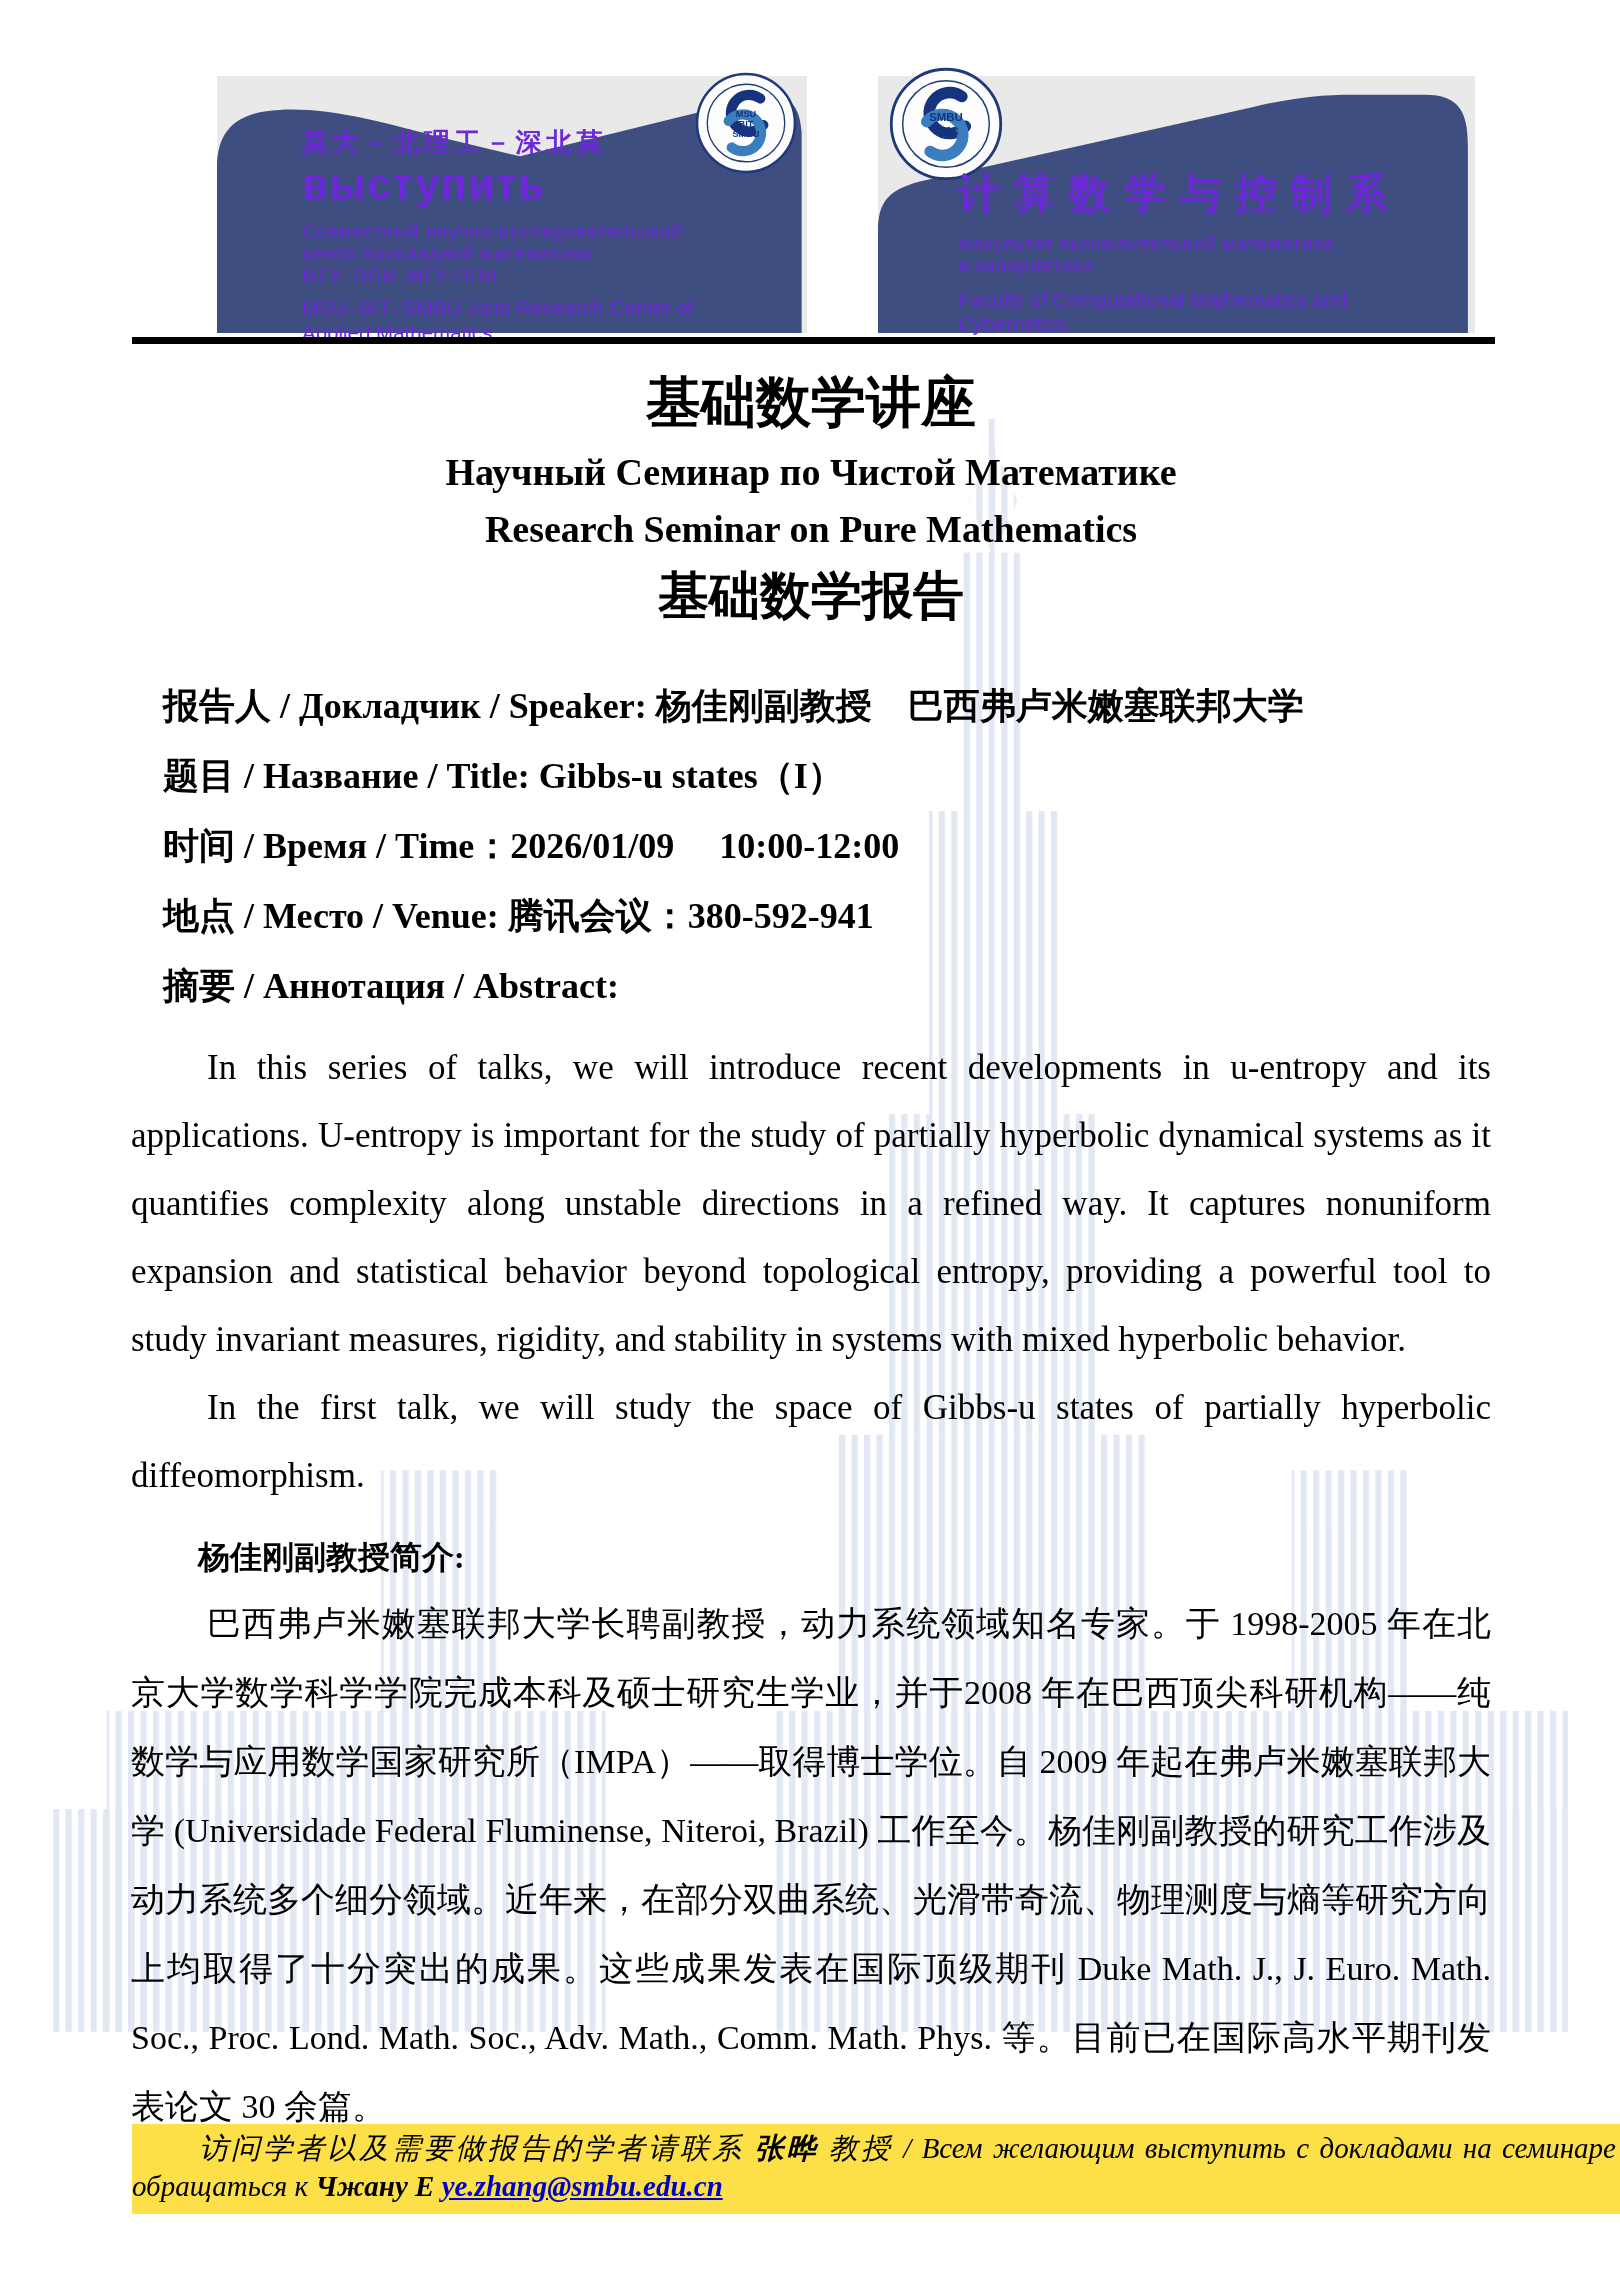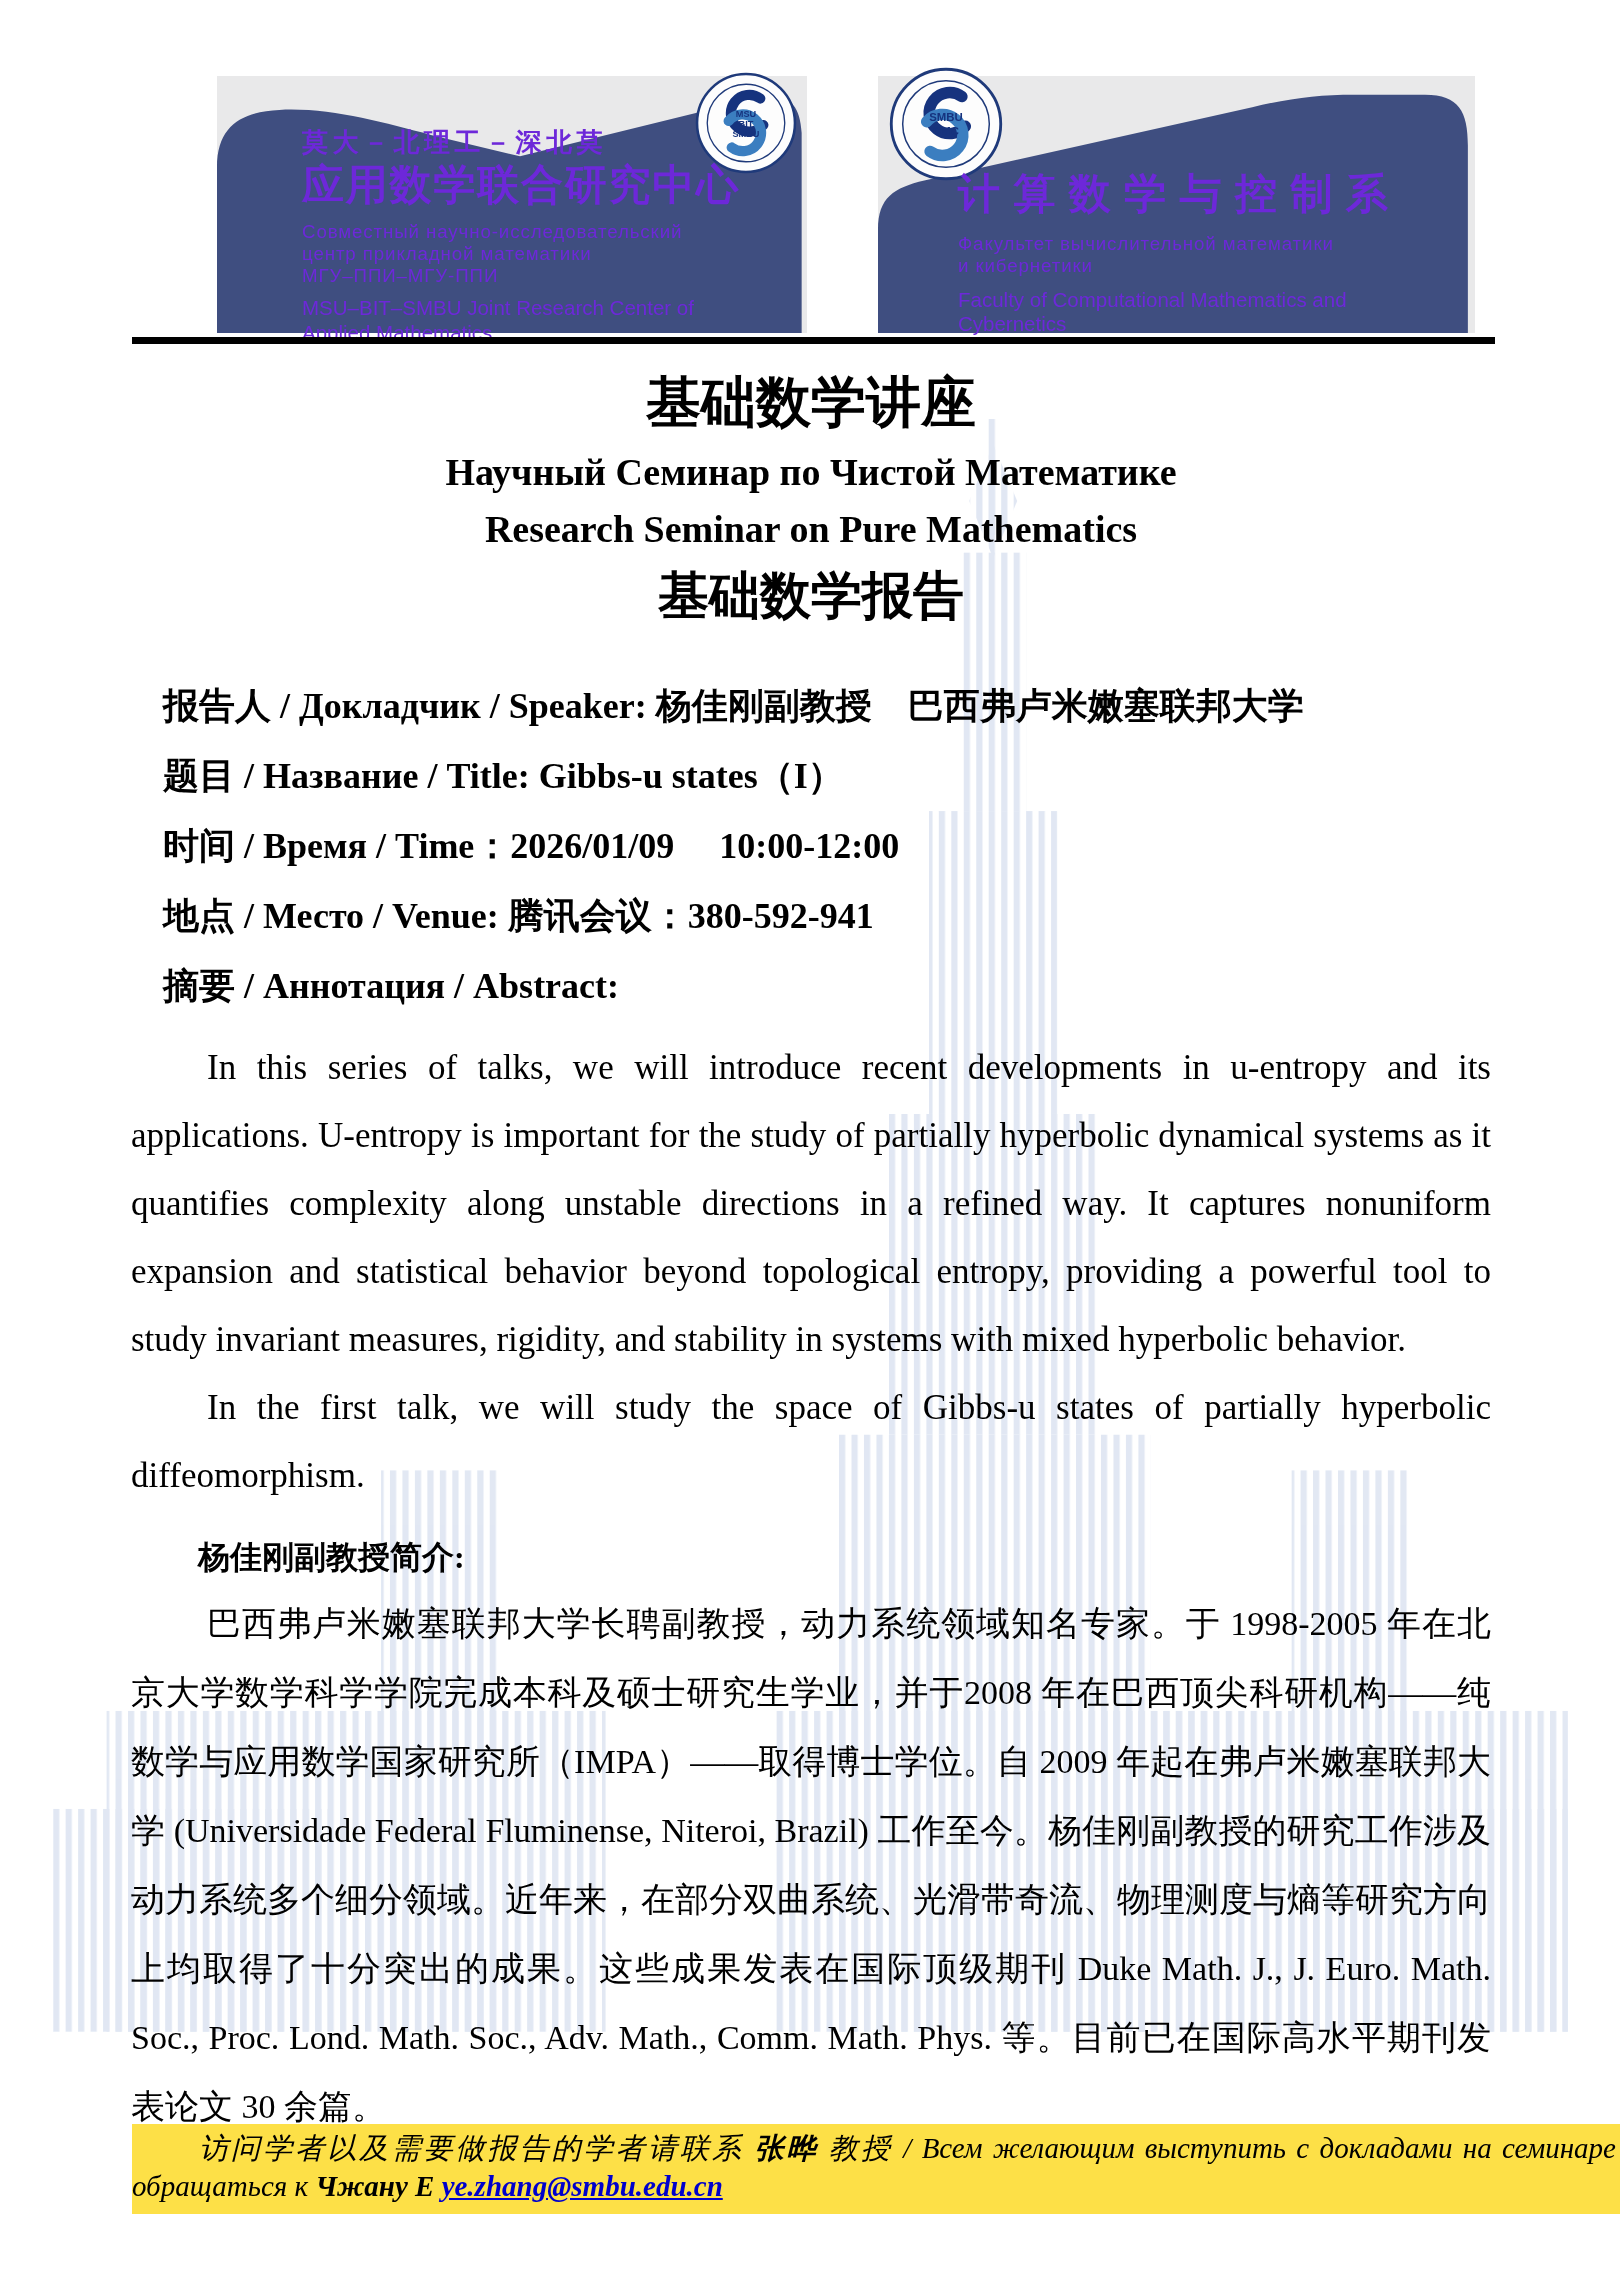--- a/index.html
+++ b/index.html
@@ -94,21 +94,21 @@
         <circle cx="50" cy="50" r="48" fill="#fdfdfd" stroke="#1f3a7a" stroke-width="2.5"></circle>
         <circle cx="50" cy="50" r="38" fill="none" stroke="#1f3a7a" stroke-width="1.3"></circle>
         <path d="M64 26 A18 18 0 1 0 67 52" stroke="#16337e" stroke-width="10" fill="none" stroke-linecap="round"></path>
         <path d="M36 74 A18 18 0 1 0 33 48" stroke="#3b7ec0" stroke-width="10" fill="none" stroke-linecap="round"></path>
         <text x="50" y="44" font-size="9" text-anchor="middle" fill="#16337e" font-family="Liberation Sans, sans-serif" font-weight="bold">MSU</text>
         <text x="50" y="54" font-size="9" text-anchor="middle" fill="#16337e" font-family="Liberation Sans, sans-serif" font-weight="bold">BIT</text>
         <text x="50" y="64" font-size="9" text-anchor="middle" fill="#16337e" font-family="Liberation Sans, sans-serif" font-weight="bold">SMBU</text>
       </svg>
       <div class="banner-text lb-text">
         <div class="lb-zh-small">莫大－北理工－深北莫</div>
-        <div class="lb-zh-big">应用数学联合研究中心</div>
+        <div class="lb-zh-big">выступить</div>
         <div class="lb-ru">
           <div>Совместный  научно-исследовательский</div>
           <div>центр  прикладной  математики</div>
           <div>МГУ–ППИ–МГУ-ППИ</div>
         </div>
         <div class="lb-en">
           <div>MSU–BIT–SMBU Joint Research Center of</div>
           <div>Applied Mathematics</div>
         </div>
       </div>

